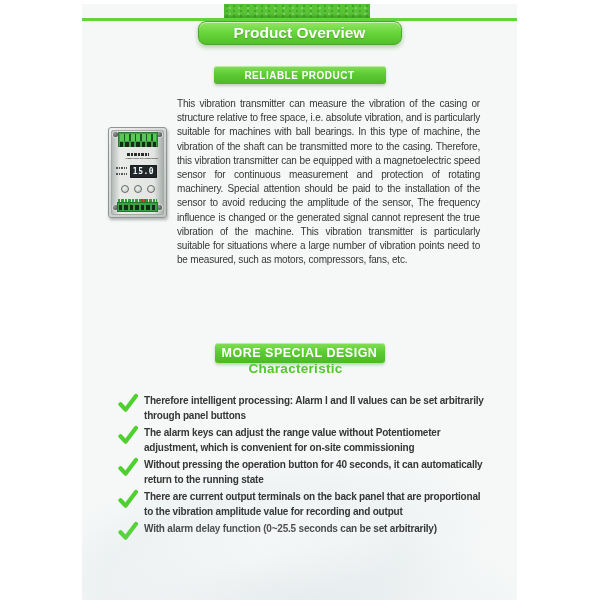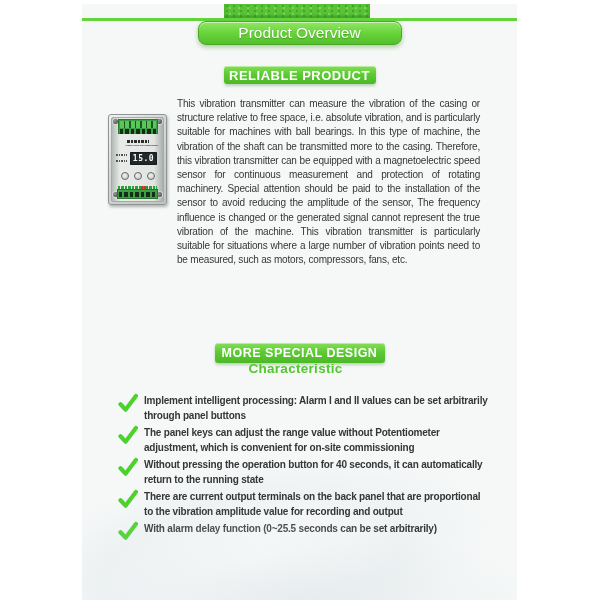--- a/index.html
+++ b/index.html
@@ -35,36 +35,36 @@
   .top-line {
     position:absolute; left:0; right:0; top:14px; height:3px;
     background:#63d53c;
   }
   .overview-btn {
     position:absolute; left:50%; transform:translateX(-50%); top:17px;
     width:204px; height:24px; border-radius:8px;
     background:linear-gradient(180deg,#92e665 0%, #69d53b 48%, #53bf2b 100%);
     border:1px solid #49a825;
     box-shadow: 0 2px 5px rgba(104,160,84,.55), inset 0 1px 0 rgba(255,255,255,.55);
-    color:#ffffff; font-size:15.5px; font-weight:normal;
+    color:#ffffff; font-size:15.5px; font-weight:bold;
     display:flex; align-items:center; justify-content:center;
     text-shadow:0 1px 1px rgba(55,120,35,.55);
   }
 
   
   .badge {
     position:absolute; left:50%; transform:translateX(-50%);
     border-radius:3px;
     background:linear-gradient(180deg,#85df57 0%, #5ccb33 45%, #4db827 100%);
     box-shadow:0 2px 3px rgba(120,160,110,.45), inset 0 1px 0 rgba(255,255,255,.45);
     color:#ffffff; font-weight:bold;
     display:flex; align-items:center; justify-content:center;
     letter-spacing:.5px;
   }
-  .badge-reliable { top:62px; width:152px; height:18px; font-size:13px; }
+  .badge-reliable { top:62px; width:172px; height:18px; font-size:10px; }
   .badge-design   { top:327px; width:170px; height:20px; font-size:12.5px;margin-top:12px; }
   .characteristic {
     position:absolute; left:0; right:8px; top:357px; text-align:center;
     color:#53c72e; font-size:13.5px; font-weight:bold; letter-spacing:.3px;
   }
 
   
   .desc {
     position:absolute; left:95px; top:93px; width:303px;
     font-size:10px; font-weight:normal; line-height:14.2px; letter-spacing:-0.2px;
@@ -75,21 +75,21 @@
   .features { position:absolute; left:36px; top:389px; width:372px; list-style:none; }
   .features li { display:flex; align-items:flex-start; gap:6px; margin-bottom:2px; }
   .check { flex:0 0 20px; width:20px; height:20px; margin-top:0; }
   .features li span {
     font-size:10px; font-weight:bold; line-height:14.5px; letter-spacing:-0.2px;
     color:#363636; padding-top:1px;
   }
 
   
   .device {
-    position:absolute; left:26px; top:110px; width:59px; height:91px;
+    position:absolute; left:26px; top:123px; width:59px; height:91px;
     background:linear-gradient(135deg,#f0f2f0 0%, #d7dad8 35%, #bfc4c1 100%);
     border:1px solid #8f9693; border-radius:3px;
     box-shadow:1px 2px 3px rgba(0,0,0,.28);
   }
   .device-face {
     position:absolute; left:2px; right:2px; top:2px; bottom:2px;
     background:linear-gradient(90deg,#b4bab7 0%, #e9ebe9 16%, #e3e5e3 82%, #a9afac 100%);
     border:1px solid #a5aaa7; border-radius:2px;
   }
   .screw { position:absolute; width:5px; height:5px; border-radius:50%;
@@ -182,27 +182,27 @@
 
     <div class="badge badge-design">MORE SPECIAL DESIGN</div>
 
     <div class="characteristic">Characteristic</div>
 
     <ul class="features">
       <li>
         <svg class="check" viewBox="0 0 24 24">
           <path d="M3 13.5 L9 20 L21.5 3.5" fill="none" stroke="#4ed02f" stroke-width="5" stroke-linecap="round" stroke-linejoin="round"></path>
         </svg>
-        <span>Implement intelligent processing: Alarm I and II values can be set arbitrarily through panel buttons</span>
-      </li>
-      <li>
-        <svg class="check" viewBox="0 0 24 24">
-          <path d="M3 13.5 L9 20 L21.5 3.5" fill="none" stroke="#4ed02f" stroke-width="5" stroke-linecap="round" stroke-linejoin="round"></path>
-        </svg>
-        <span>The panel keys can adjust the range value without Potentiometer adjustment, which is convenient for on-site commissioning</span>
+        <span>Therefore intelligent processing: Alarm I and II values can be set arbitrarily through panel buttons</span>
+      </li>
+      <li>
+        <svg class="check" viewBox="0 0 24 24">
+          <path d="M3 13.5 L9 20 L21.5 3.5" fill="none" stroke="#4ed02f" stroke-width="5" stroke-linecap="round" stroke-linejoin="round"></path>
+        </svg>
+        <span>The alarm keys can adjust the range value without Potentiometer adjustment, which is convenient for on-site commissioning</span>
       </li>
       <li>
         <svg class="check" viewBox="0 0 24 24">
           <path d="M3 13.5 L9 20 L21.5 3.5" fill="none" stroke="#4ed02f" stroke-width="5" stroke-linecap="round" stroke-linejoin="round"></path>
         </svg>
         <span>Without pressing the operation button for 40 seconds, it can automatically return to the running state</span>
       </li>
       <li>
         <svg class="check" viewBox="0 0 24 24">
           <path d="M3 13.5 L9 20 L21.5 3.5" fill="none" stroke="#4ed02f" stroke-width="5" stroke-linecap="round" stroke-linejoin="round"></path>

